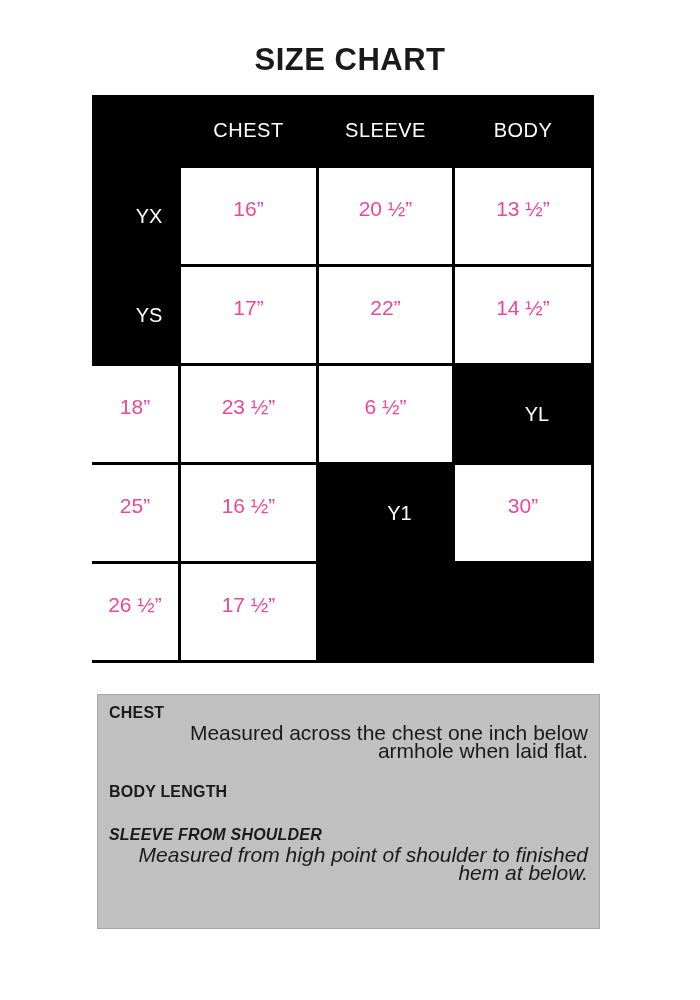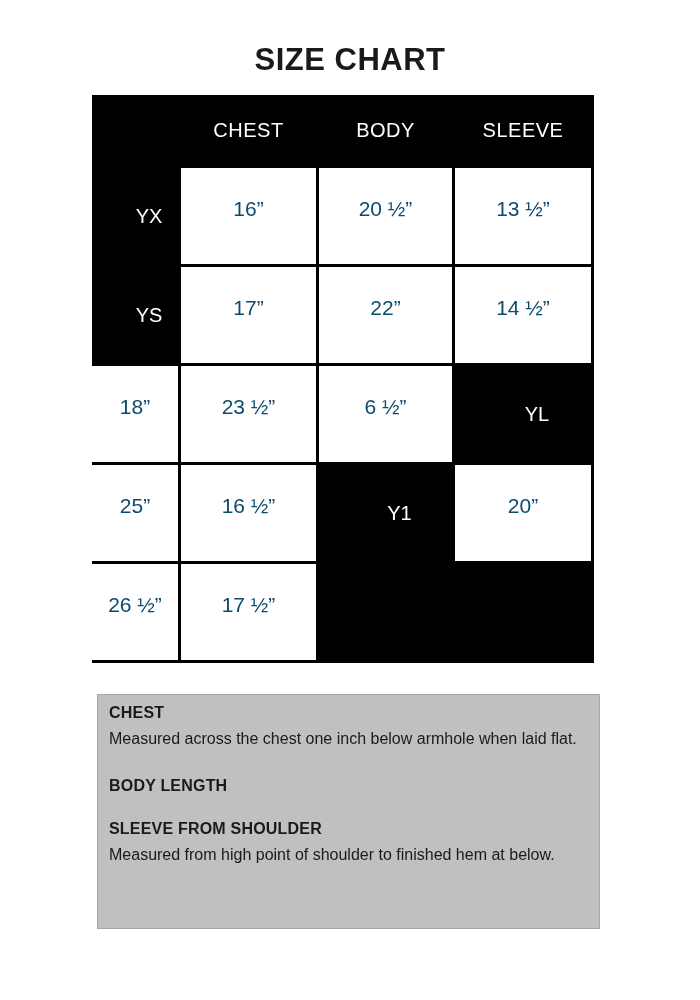--- a/index.html
+++ b/index.html
@@ -55,86 +55,87 @@
     background: #000000;
   }
   .row-label {
     background: #000000;
     color: #ffffff;
     font-size: 20px;
     margin-left: 28px;
   }
   .cell {
     background: #ffffff;
-    color: #0c4a6e;
+    color: #ec4899;
     font-size: 21px;
     padding-bottom: 14px;
     box-sizing: border-box;
   }
   .notes {
     position: absolute;
     left: 97px;
     top: 694px;
     width: 503px;
     height: 235px;
     background: #c0c0c0;
     border: 1px solid #a6a6a6;
     box-sizing: border-box;
     padding: 7px 11px;
     color: #1a1a1a;
     overflow: hidden;
   }
   .note { margin: 0 0 21px 0; }
-  .note:last-child { margin-bottom: 0; }
+  .note:last-child { margin-bottom: 0; font-style: italic; }
   .note-heading {
     font-weight: bold;
     font-size: 16px;
     line-height: 22px;
     letter-spacing: 0.2px;
   }
   .note-text {
-    font-size: 16px;
-    line-height: 30px;
+    font-size: 21px;
+    line-height: 18px;
     max-width: 480px;
+    text-align: right;
   }
 </style>
 </head>
 <body>
 
 <div class="page">
 
   <div class="title">SIZE CHART</div>
 
   <div class="size-table">
 
     <div class="corner"></div>
     <div class="th">CHEST</div>
+    <div class="th">SLEEVE</div>
     <div class="th">BODY</div>
-    <div class="th">SLEEVE</div>
 
     <div class="row-label">YX</div>
     <div class="cell">16”</div>
     <div class="cell">20 ½”</div>
     <div class="cell">13 ½”</div>
 
     <div class="row-label">YS</div>
     <div class="cell">17”</div>
     <div class="cell">22”</div>
     <div class="cell">14 ½”</div>
 
     <div class="cell">18”</div>
     <div class="cell">23 ½”</div>
     <div class="cell">6 ½”</div>
 
     <div class="row-label">YL</div>
     <div class="cell">25”</div>
     <div class="cell">16 ½”</div>
 
     <div class="row-label">Y1</div>
-    <div class="cell">20”</div>
+    <div class="cell">30”</div>
     <div class="cell">26 ½”</div>
     <div class="cell">17 ½”</div>
   </div>
 
   <div class="notes">
     <div class="note">
       <div class="note-heading">CHEST</div>
       <div class="note-text">Measured across the chest one inch below armhole when laid flat.</div>
     </div>
     <div class="note">

